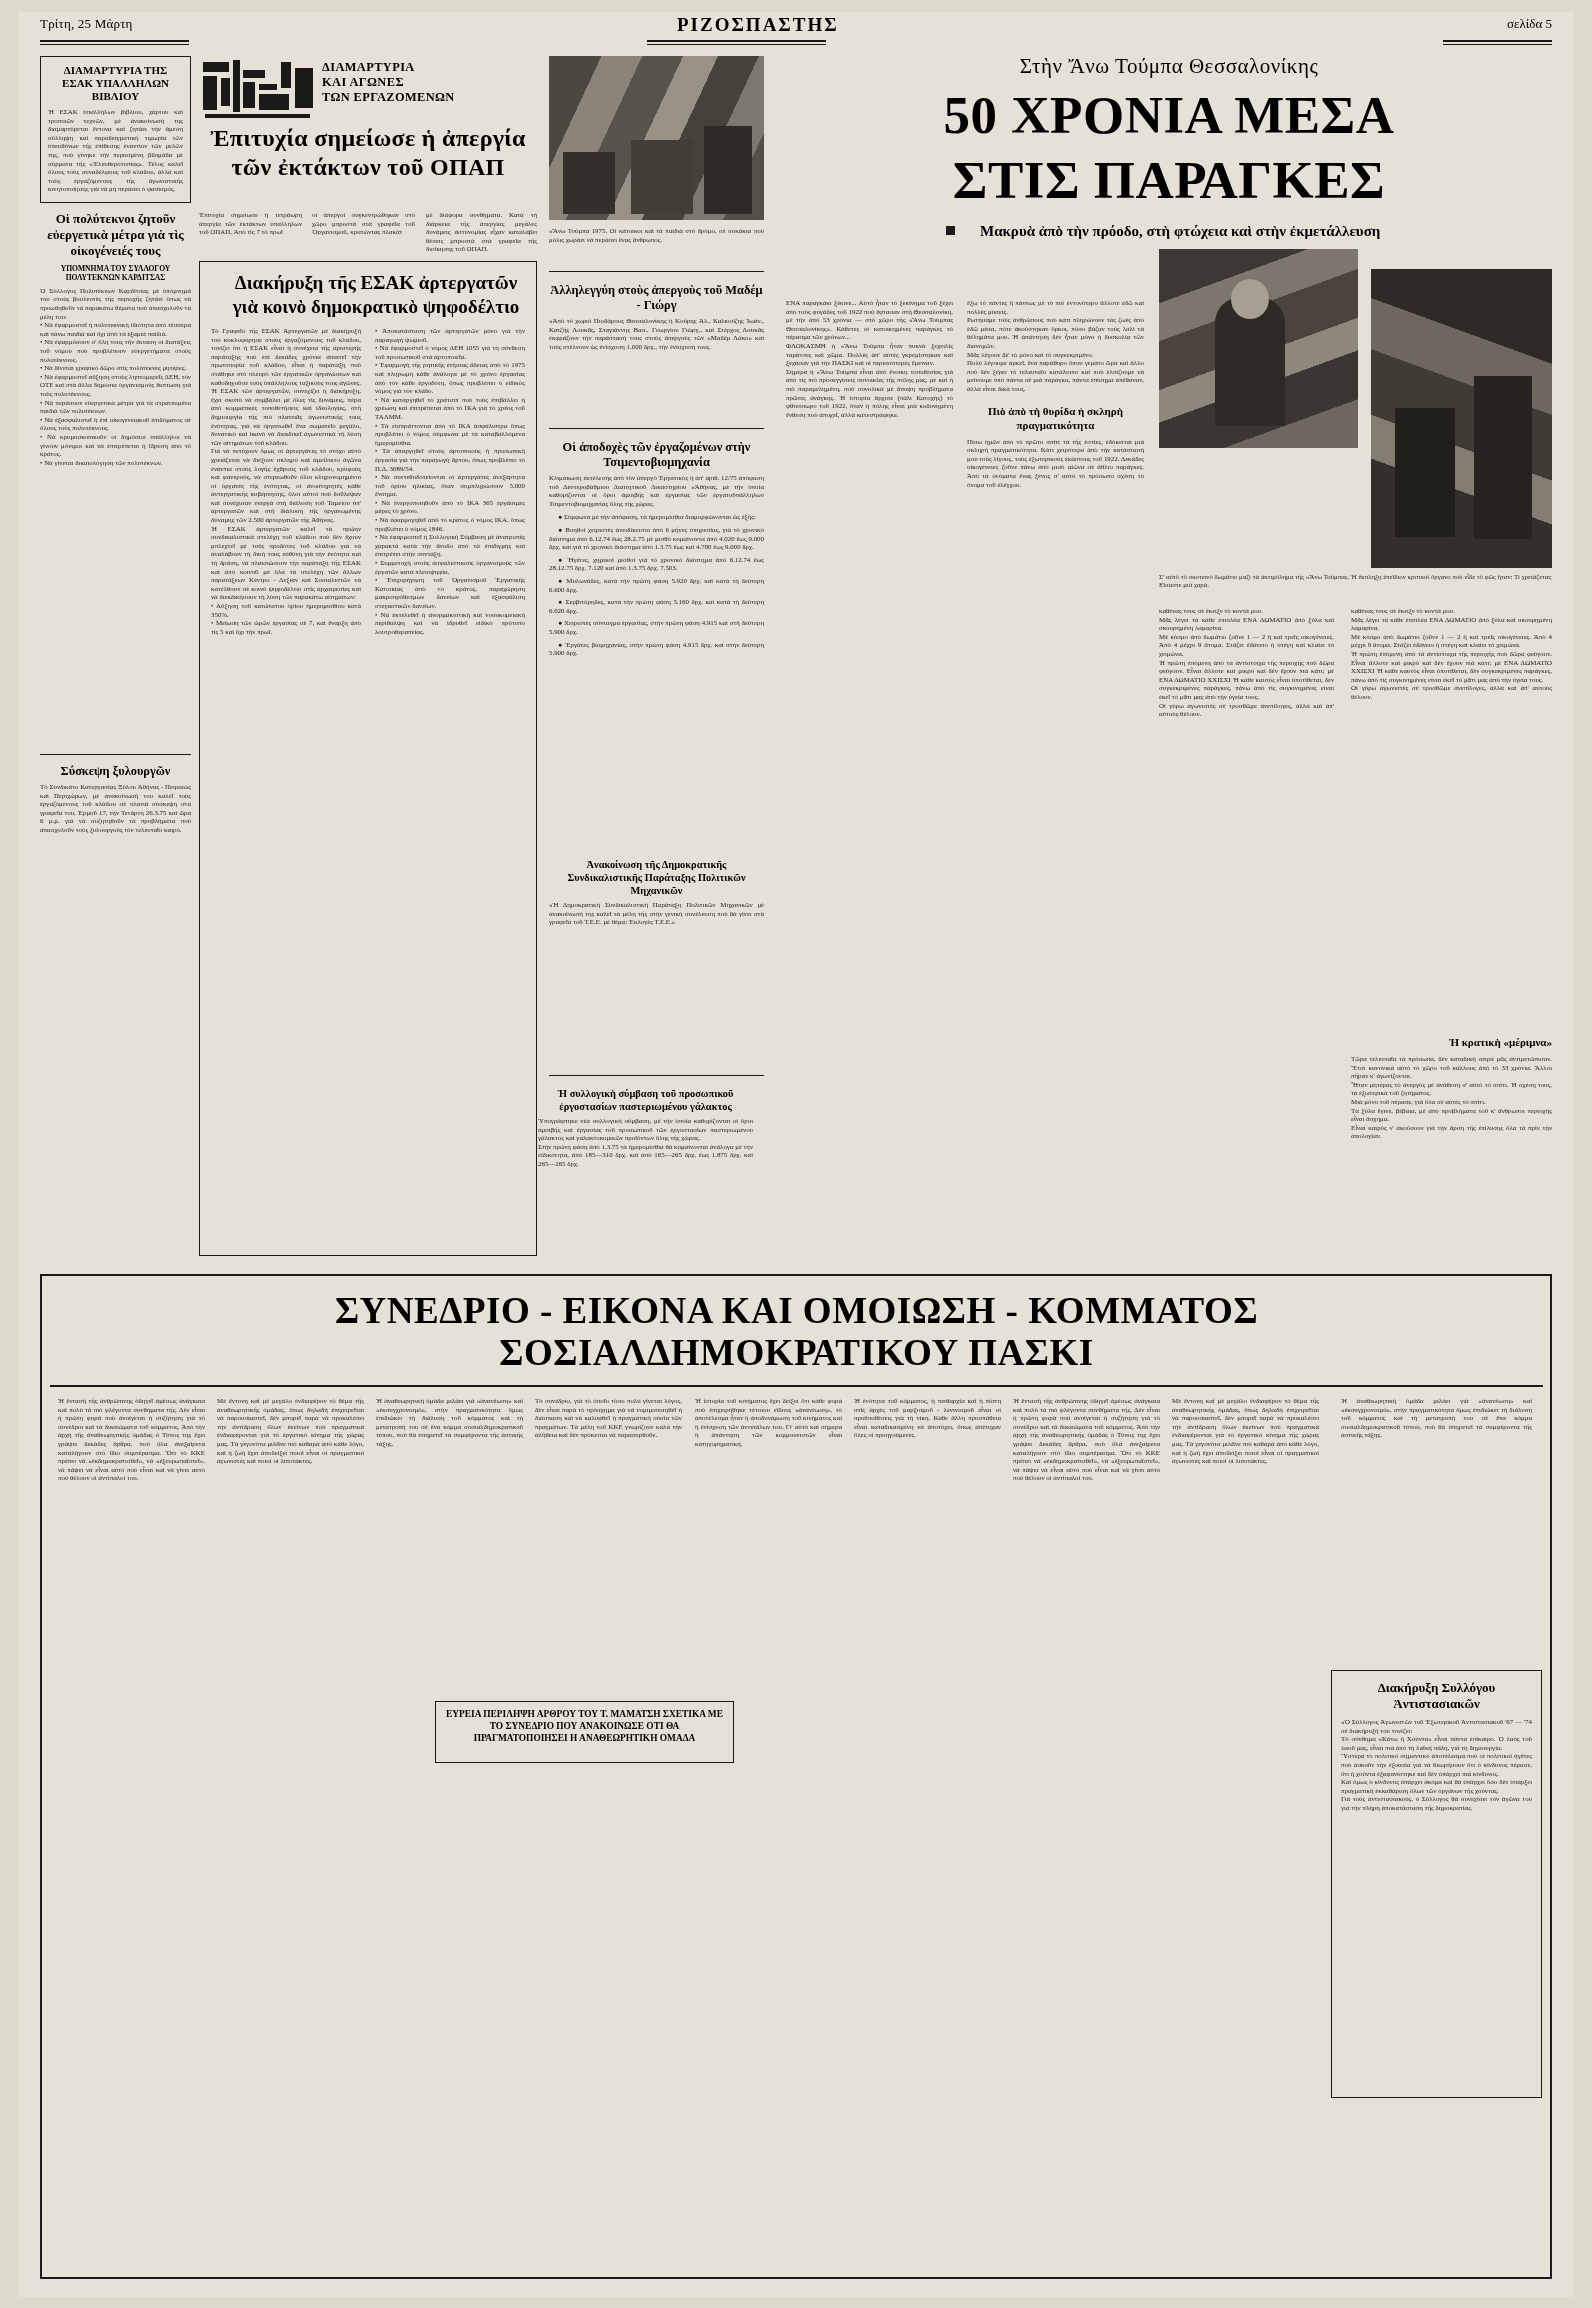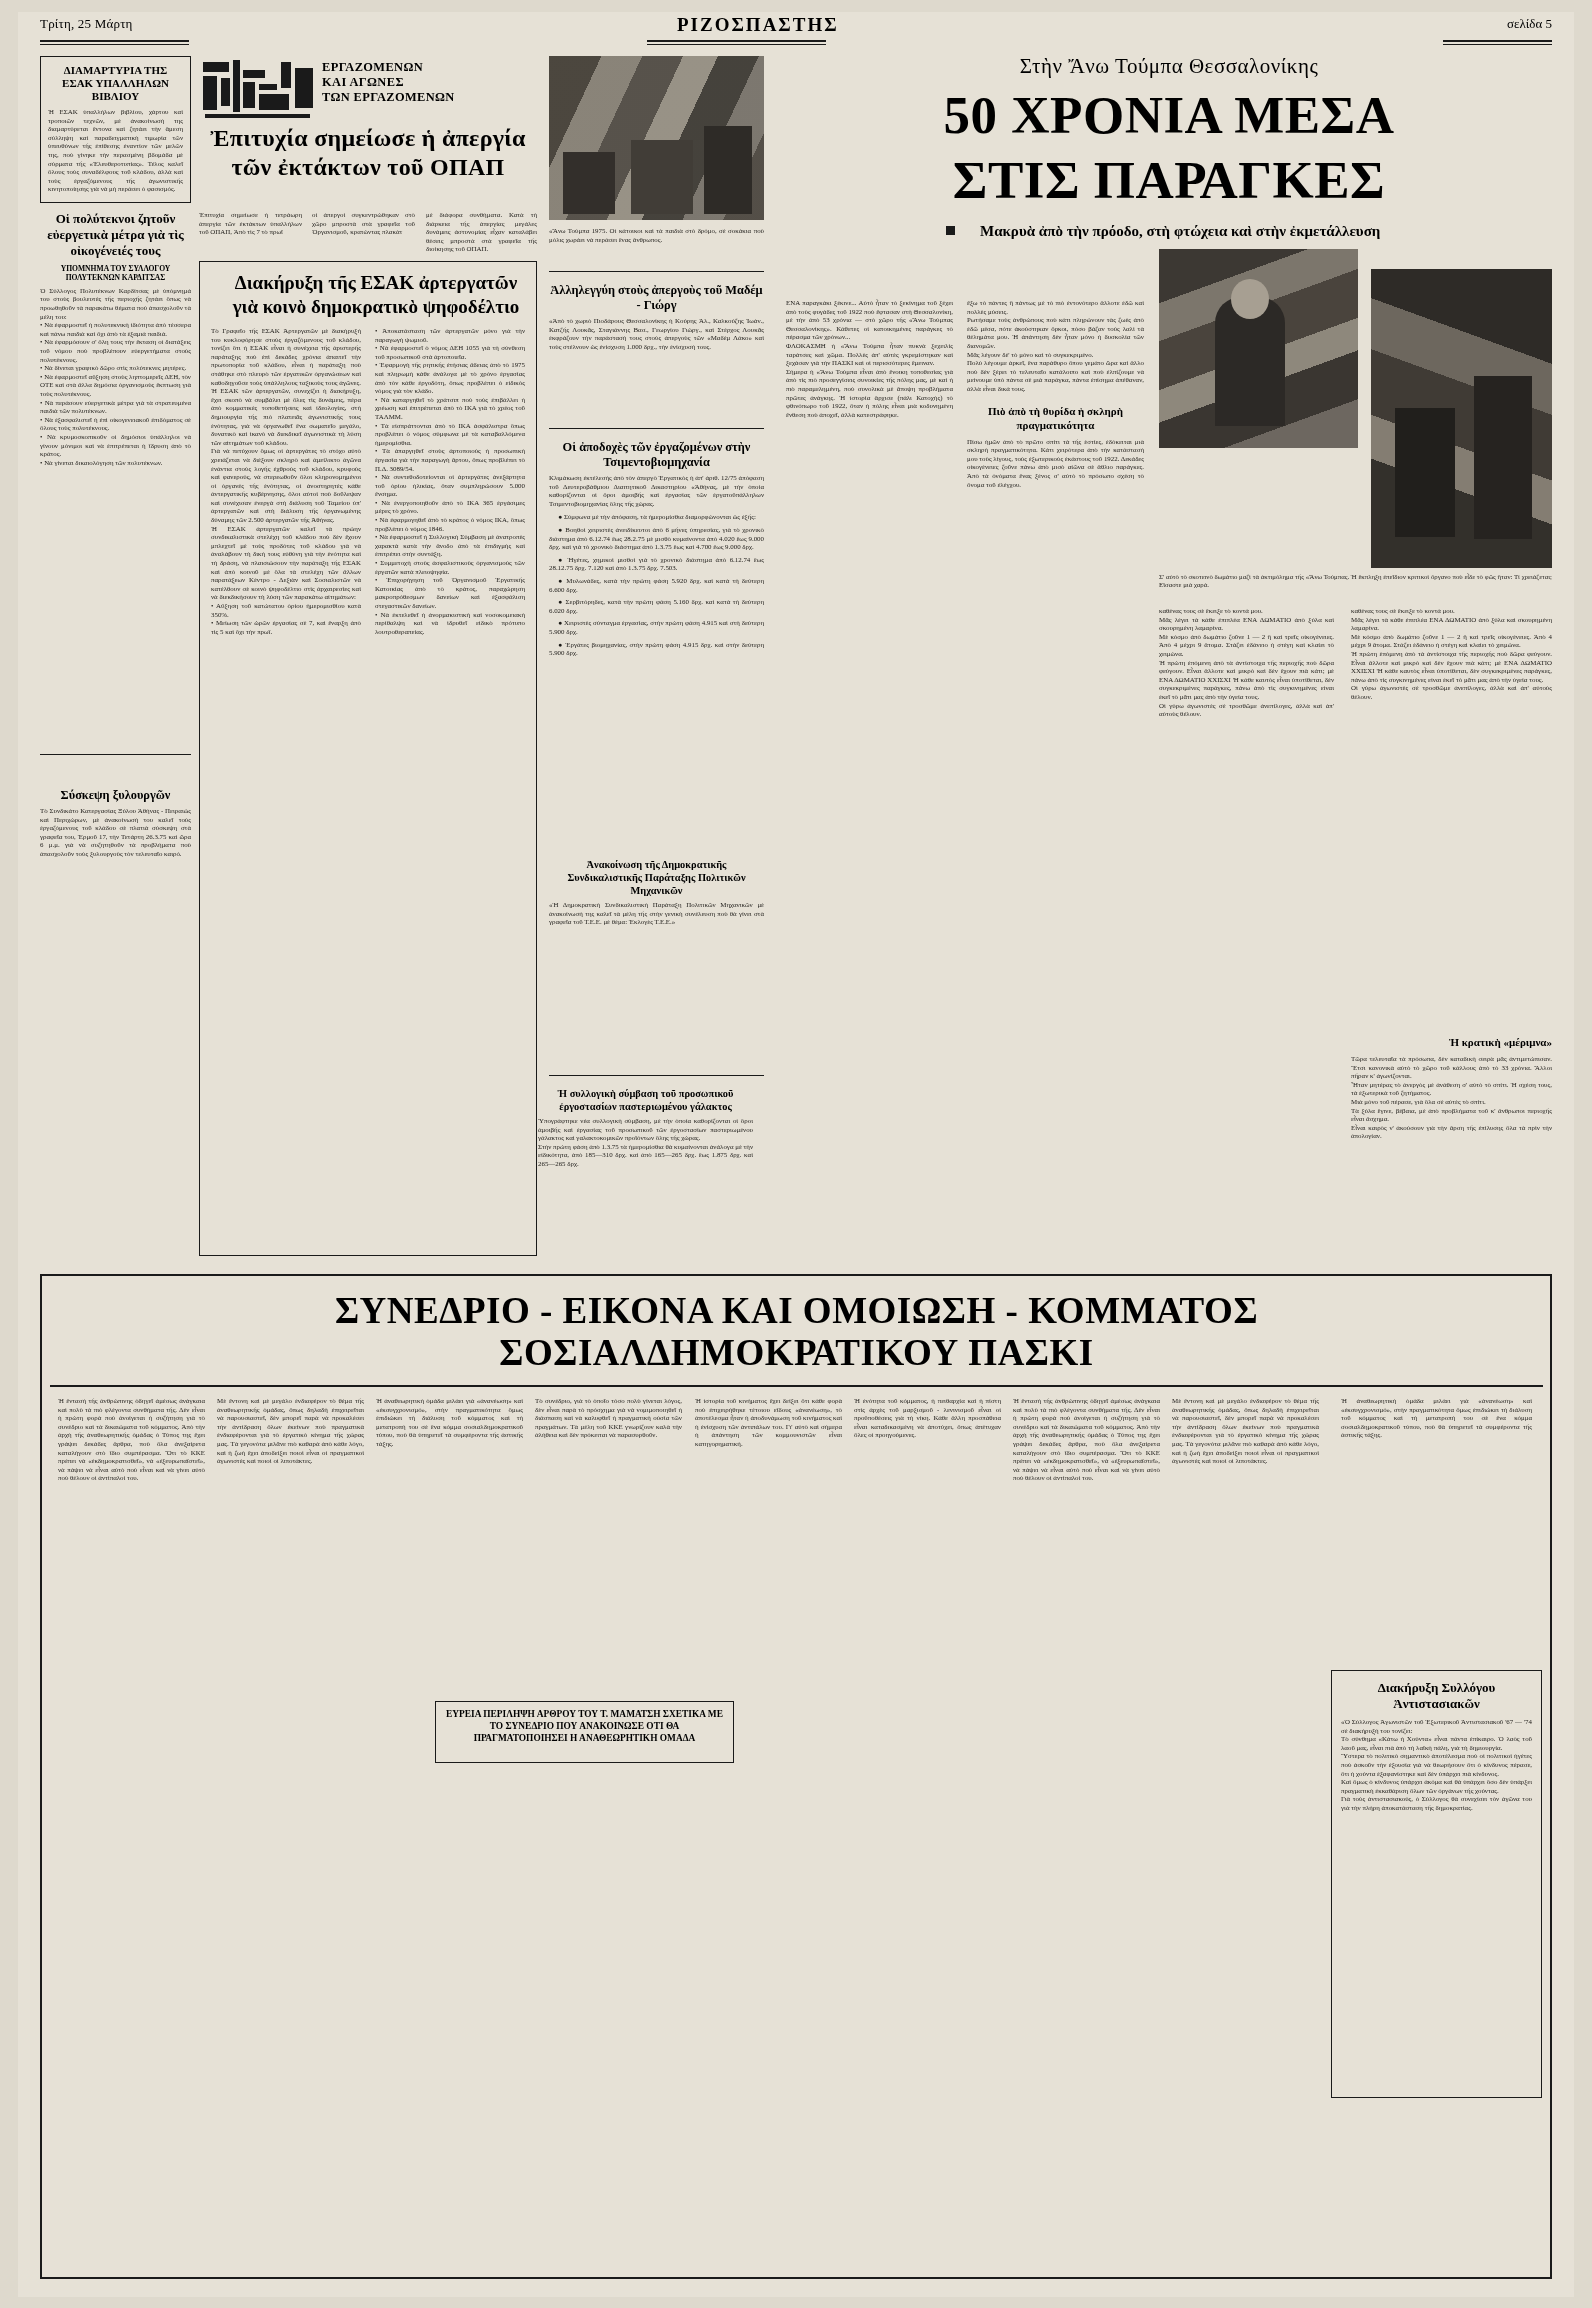--- a/index.html
+++ b/index.html
@@ -112,41 +112,41 @@
 • Νὰ δίνεται γραφικὸ δῶρο στὶς πολύτεκνες μητέρες.
 • Νὰ ἐφαρμοστεῖ αὔξηση στοὺς ληπτομερεῖς ΔΕΗ, τὸν ΟΤΕ καὶ στὰ ἄλλα δημόσια ὀργανισμοὺς ἔκπτωση γιὰ τοὺς πολυτέκνους.
 • Νὰ περάσουν εὐεργετικὰ μέτρα γιὰ τὰ στρατευμένα παιδιὰ τῶν πολυτέκνων.
 • Νὰ ἐξασφαλιστεῖ ἡ ἐπὶ οἰκογενειακοῦ ἐπιδόματος σὲ ὅλους τοὺς πολυτέκνους.
 • Νὰ κρυμοσκοπικοῦν οἱ δημόσιοι ὑπάλληλοι νὰ γίνουν μόνιμοι καὶ νὰ ἐπιτρέπεται ἡ ἵδρυση ἀπὸ τὸ κράτος.
 • Νὰ γίνεται δικαιολόγηση τῶν πολυτέκνων.</div>
   </div>
 
   <div class="hline" style="left:40px;top:754px;width:151px;"></div>
 
-  <div class="col" style="left:40px;top:786px;width:151px;">
+  <div class="col" style="left:40px;top:762px;width:151px;">
     <div class="sec-h2">Σύσκεψη ξυλουργῶν</div>
     <div class="jt tiny">Τὸ Συνδικάτο Κατεργασίας Ξύλου Ἀθήνας - Πειραιώς καὶ Περιχώρων, μὲ ἀνακοίνωσή του καλεῖ τοὺς ἐργαζόμενους τοῦ κλάδου σὲ πλατιὰ σύσκεψη στὰ γραφεῖα του, Ἐρμοῦ 17, τὴν Τετάρτη 26.3.75 καὶ ὥρα 6 μ.μ. γιὰ νὰ συζητηθοῦν τὰ προβλήματα ποὺ ἀπασχολοῦν τοὺς ξυλουργοὺς τὸν τελευταῖο καιρό.</div>
   </div>
 
   <div id="banner">
     <div class="bn-art collage">
       <i style="left:4px;top:6px;width:26px;height:10px;"></i>
       <i style="left:4px;top:20px;width:14px;height:34px;"></i>
       <i style="left:22px;top:22px;width:9px;height:28px;"></i>
       <i style="left:34px;top:4px;width:7px;height:52px;"></i>
       <i style="left:44px;top:14px;width:22px;height:8px;"></i>
       <i style="left:44px;top:26px;width:12px;height:26px;"></i>
       <i style="left:60px;top:28px;width:18px;height:6px;"></i>
       <i style="left:60px;top:38px;width:30px;height:16px;"></i>
       <i style="left:82px;top:6px;width:10px;height:26px;"></i>
       <i style="left:96px;top:12px;width:18px;height:40px;"></i>
       <i style="left:6px;top:58px;width:105px;height:4px;"></i>
     </div>
     <div class="bn-txt1">
-      <span>ΕΡΓΑΖΟΜΕΝΩΝ</span><br>
+      <span>ΔΙΑΜΑΡΤΥΡΙΑ</span><br>
       <span>ΚΑΙ ΑΓΩΝΕΣ</span><br>
       <span>ΤΩΝ ΕΡΓΑΖΟΜΕΝΩΝ</span>
     </div>
     <div class="bn-head">
       <div>Ἐπιτυχία σημείωσε ἡ ἀπεργία</div>
       <div>τῶν ἐκτάκτων τοῦ ΟΠΑΠ</div>
     </div>
   </div>
 
   <div class="col jt tiny" style="left:199px;top:211px;width:103px;">Ἐπιτυχία σημείωσε ἡ τετράωρη ἀπεργία τῶν ἐκτάκτων ὑπαλλήλων τοῦ ΟΠΑΠ, Ἀπὸ τὶς 7 τὸ πρωΐ</div>

